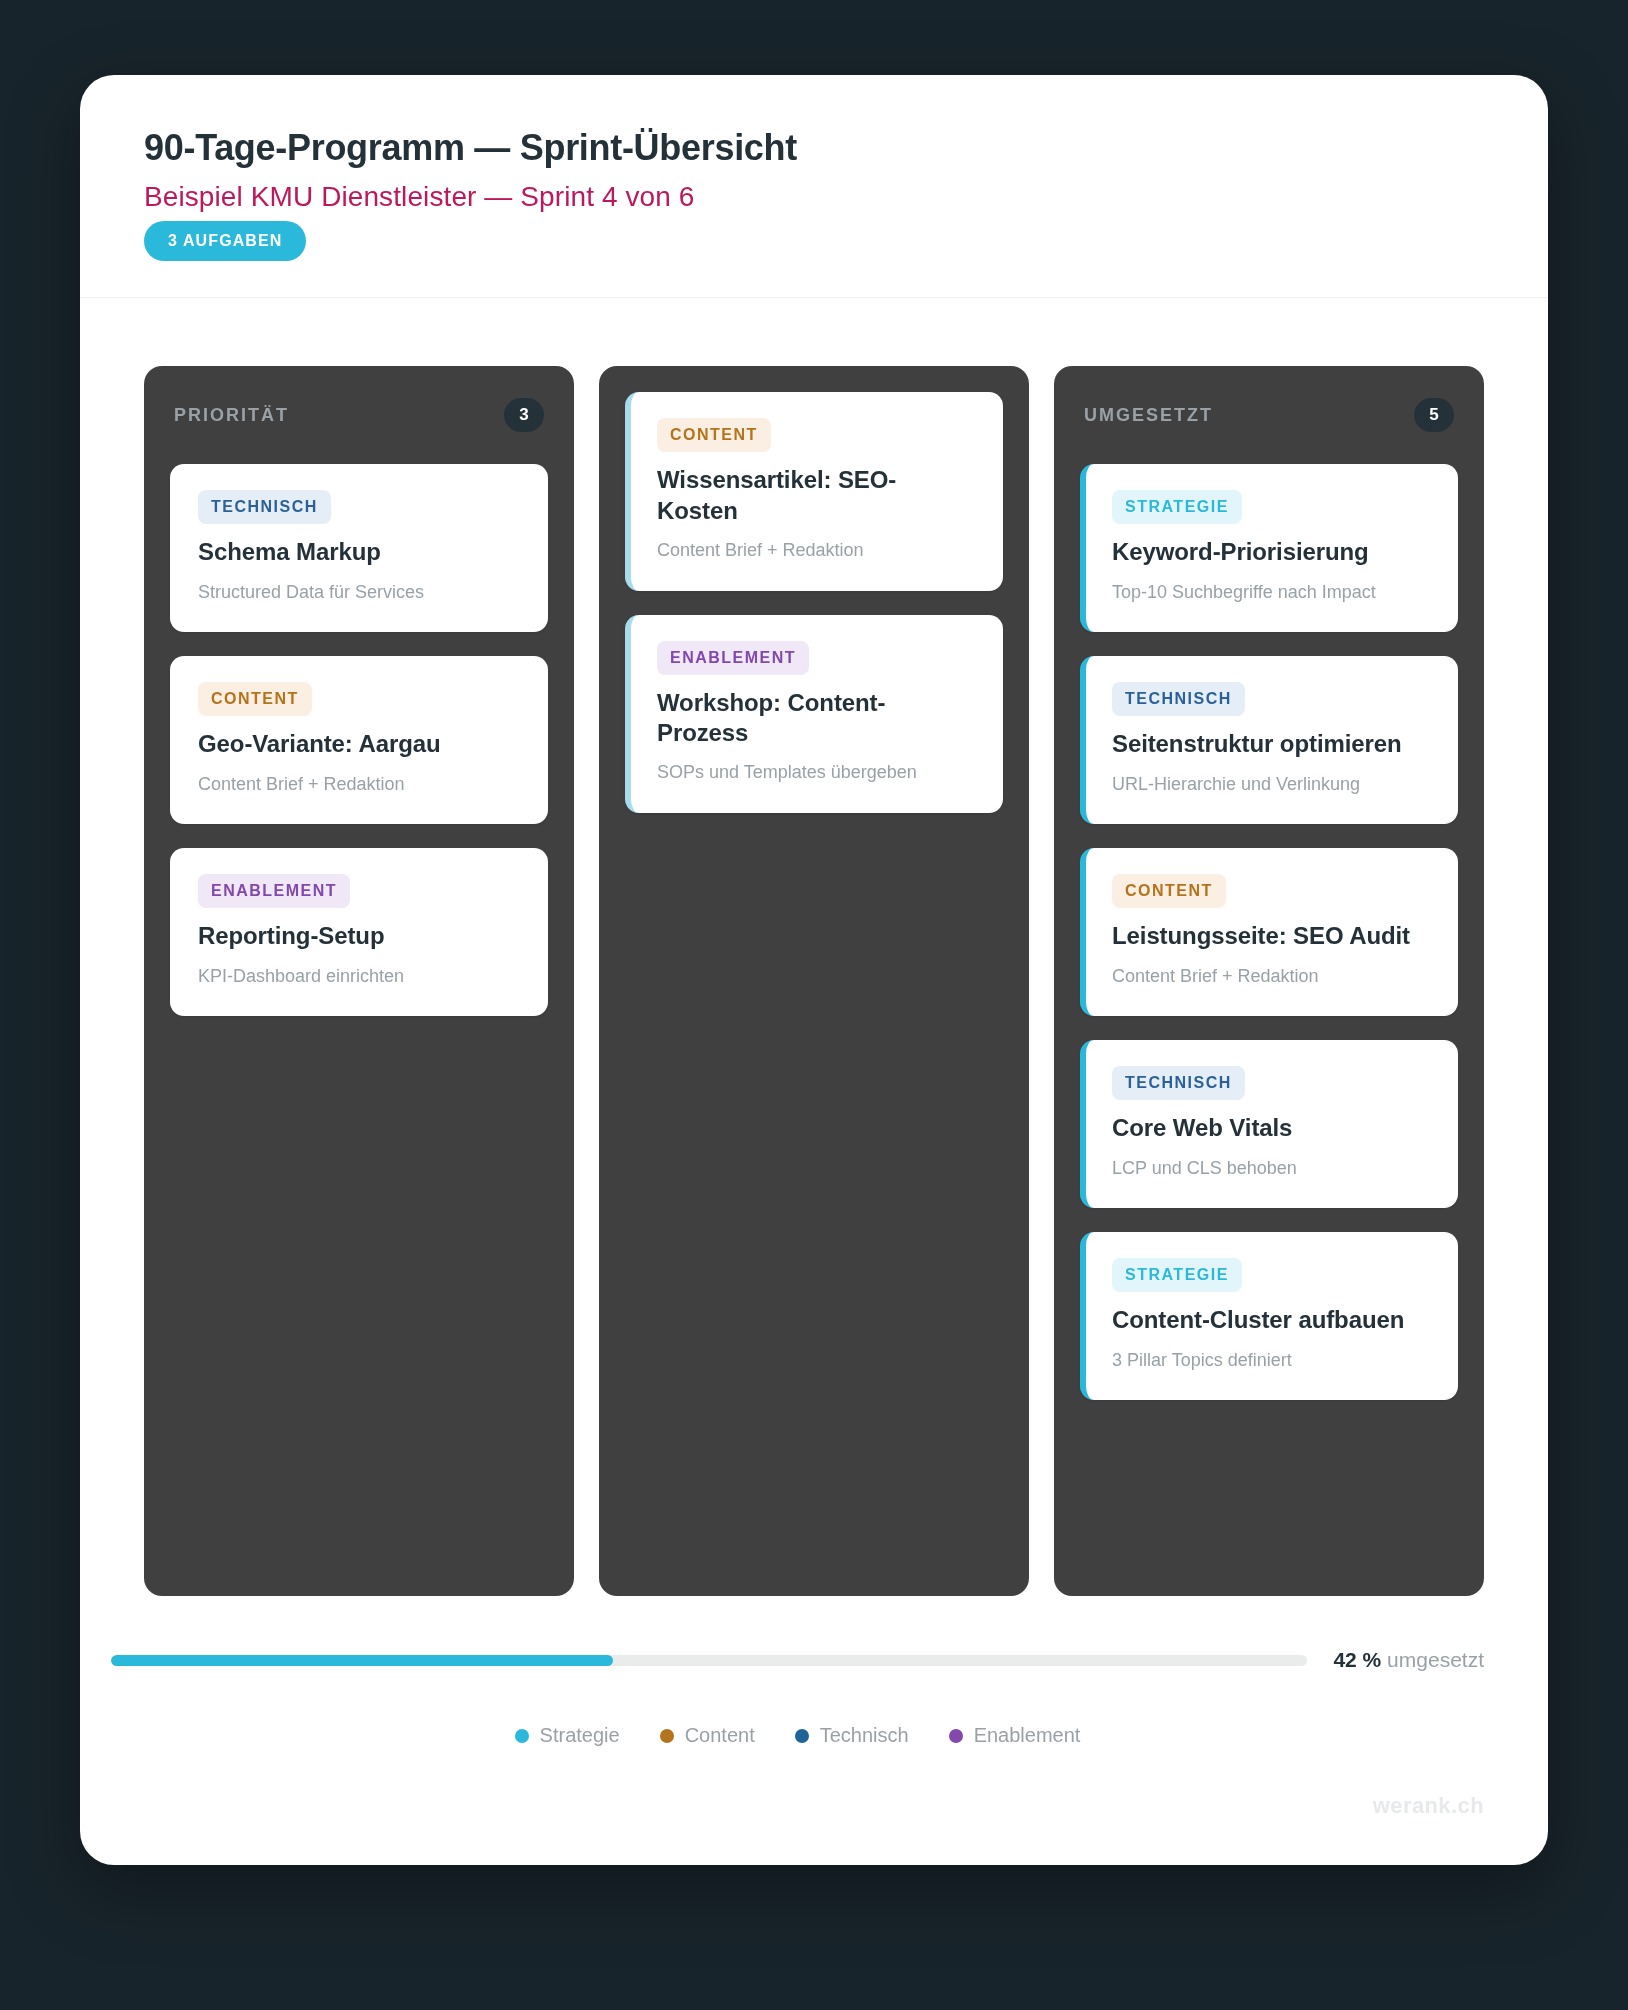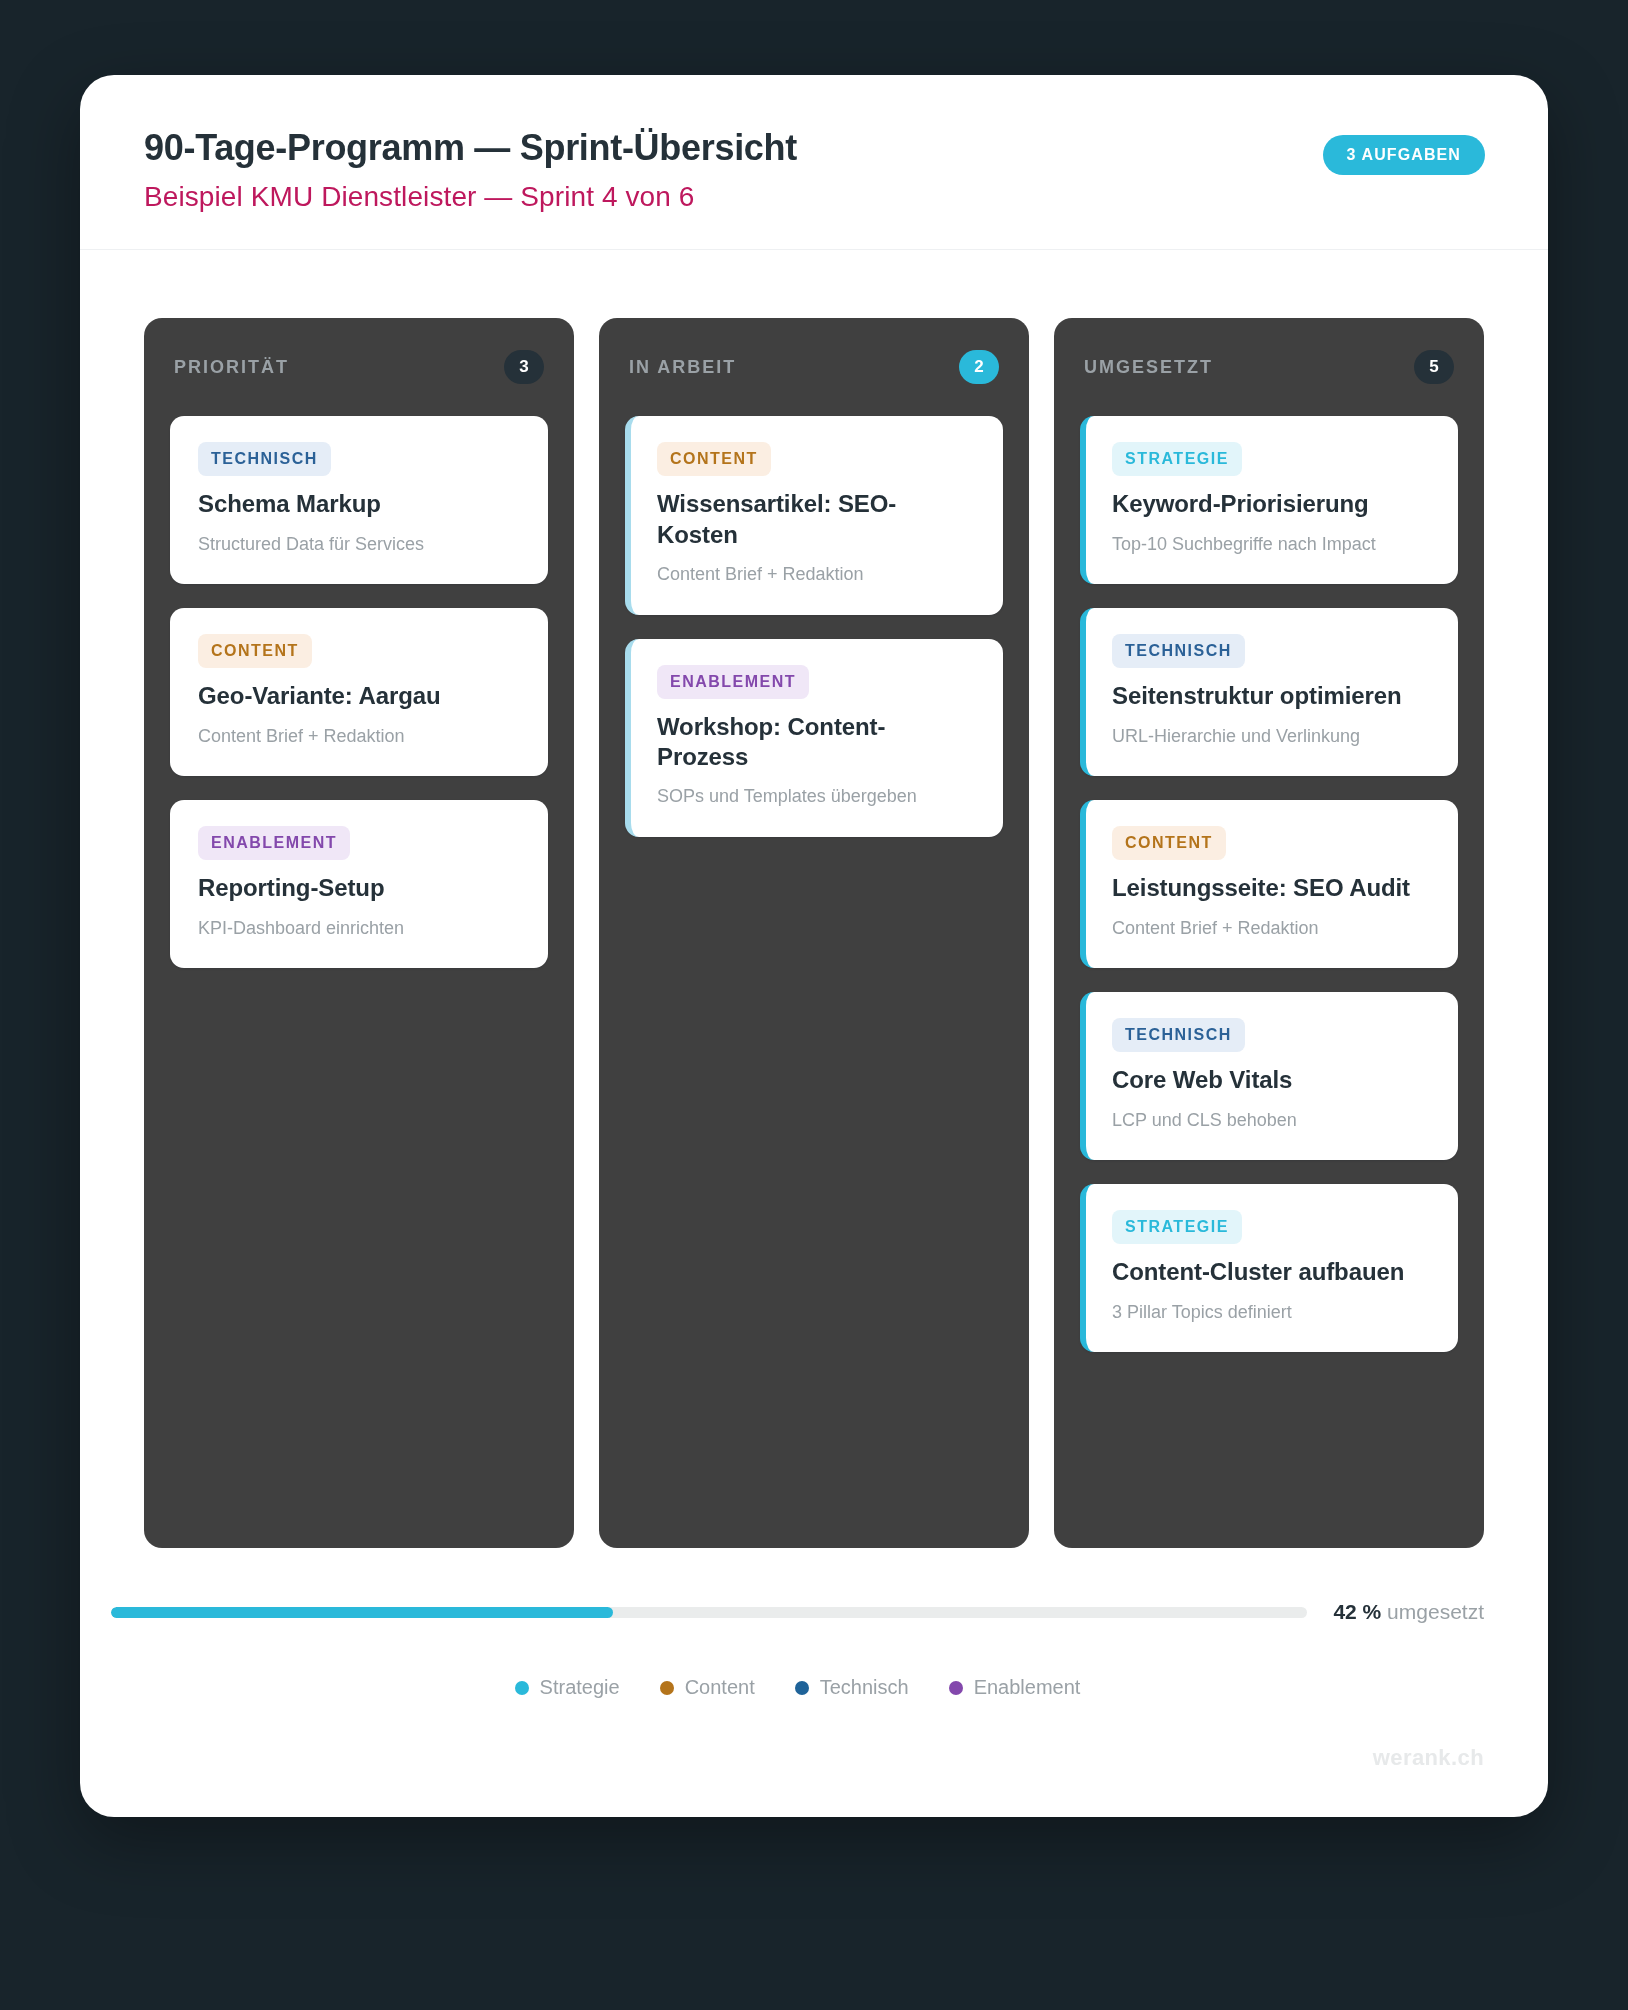--- a/index.html
+++ b/index.html
@@ -32,20 +32,21 @@
     flex-direction: column;
   }
 
   
   .header {
     padding: 52px 63px 36px 64px;
     border-bottom: 1px solid #eef0f2;
     display: flex;
     align-items: flex-start;
     justify-content: space-between;
+    flex-direction: column;
   }
   .header-left { display: flex; flex-direction: column; gap: 12px; }
   .page-title {
     font-size: 36px;
     font-weight: 700;
     color: #253139;
     letter-spacing: -0.3px;
     line-height: 1.18;
   }
   .page-subtitle {
@@ -229,24 +230,20 @@
               <div class="card-desc">Content Brief + Redaktion</div>
             </div>
             <div class="task-card">
               <div class="tag tag-enablement">ENABLEMENT</div>
               <div class="card-title">Reporting-Setup</div>
               <div class="card-desc">KPI-Dashboard einrichten</div>
             </div>
           </div>
         </div>
         <div class="column">
-          <div class="column-head">
-            <div class="column-title">IN ARBEIT</div>
-            <div class="column-count count-cyan">2</div>
-          </div>
           <div class="card-list">
             <div class="task-card accent-soft">
               <div class="tag tag-content">CONTENT</div>
               <div class="card-title">Wissensartikel: SEO-Kosten</div>
               <div class="card-desc">Content Brief + Redaktion</div>
             </div>
             <div class="task-card accent-soft">
               <div class="tag tag-enablement">ENABLEMENT</div>
               <div class="card-title">Workshop: Content-Prozess</div>
               <div class="card-desc">SOPs und Templates übergeben</div>

